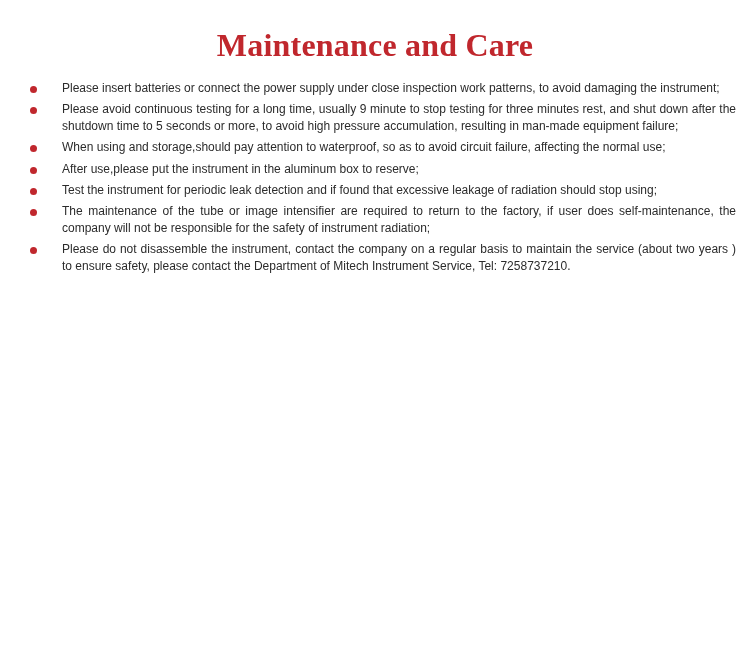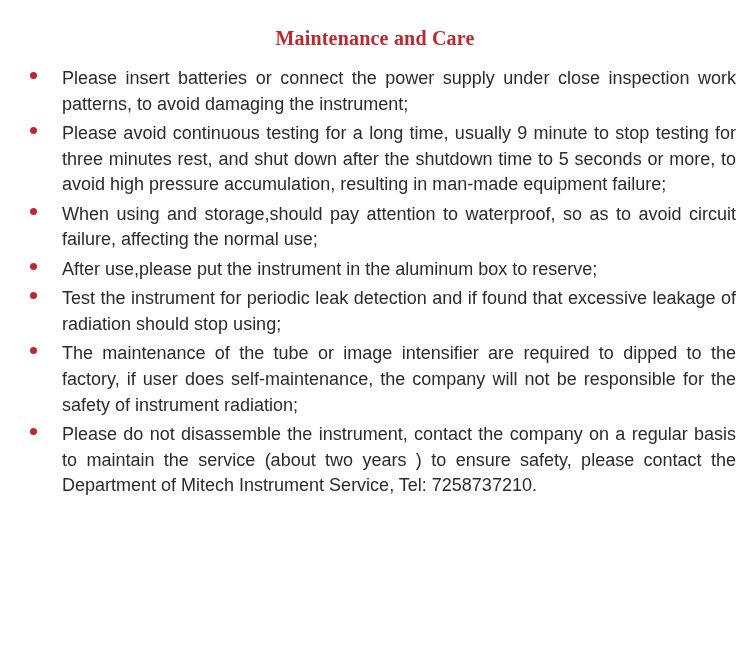--- a/index.html
+++ b/index.html
@@ -18,36 +18,36 @@
     width: 750px;
     height: 672px;
     box-sizing: border-box;
     padding: 20px 14px 0 14px;
     position: relative;
   }
   .doc-title {
     text-align: center;
     font-family: "Liberation Serif", serif;
     font-weight: bold;
-    font-size: 20px;
+    font-size: 32px;
     color: #c0272d;
     letter-spacing: 0.2px;
     margin: 6px 0 16px 0;
     line-height: 1.2;
   }
   ul.bullet-list {
     list-style: none;
     margin: 0;
     padding: 0;
   }
   ul.bullet-list li {
     position: relative;
     padding-left: 48px;
     margin-bottom: 4px;
-    font-size: 18px;
+    font-size: 12px;
     line-height: 1.42;
     text-align: justify;
     text-justify: inter-word;
     color: #2b2b2b;
   }
   ul.bullet-list li .bullet-marker {
     position: absolute;
     left: 16px;
     top: 6px;
     width: 7px;
@@ -82,20 +82,20 @@
     <li>
       <span class="bullet-marker"></span>
       <span class="item-text">After use,please put the instrument in the aluminum box to reserve;</span>
     </li>
     <li>
       <span class="bullet-marker"></span>
       <span class="item-text">Test the instrument for periodic leak detection and if found that excessive leakage of radiation should stop using;</span>
     </li>
     <li>
       <span class="bullet-marker"></span>
-      <span class="item-text">The maintenance of the tube or image intensifier are required to dipped to the factory, if user does self-maintenance, the company will not be responsible for the safety of instrument radiation;</span>
+      <span class="item-text">The maintenance of the tube or image intensifier are required to return to the factory, if user does self-maintenance, the company will not be responsible for the safety of instrument radiation;</span>
     </li>
     <li>
       <span class="bullet-marker"></span>
       <span class="item-text">Please do not disassemble the instrument, contact the company on a regular basis to maintain the service (about two years ) to ensure safety, please contact the Department of Mitech Instrument Service, Tel: 7258737210.</span>
     </li>
   </ul>
 </div>
 
 </body></html>

